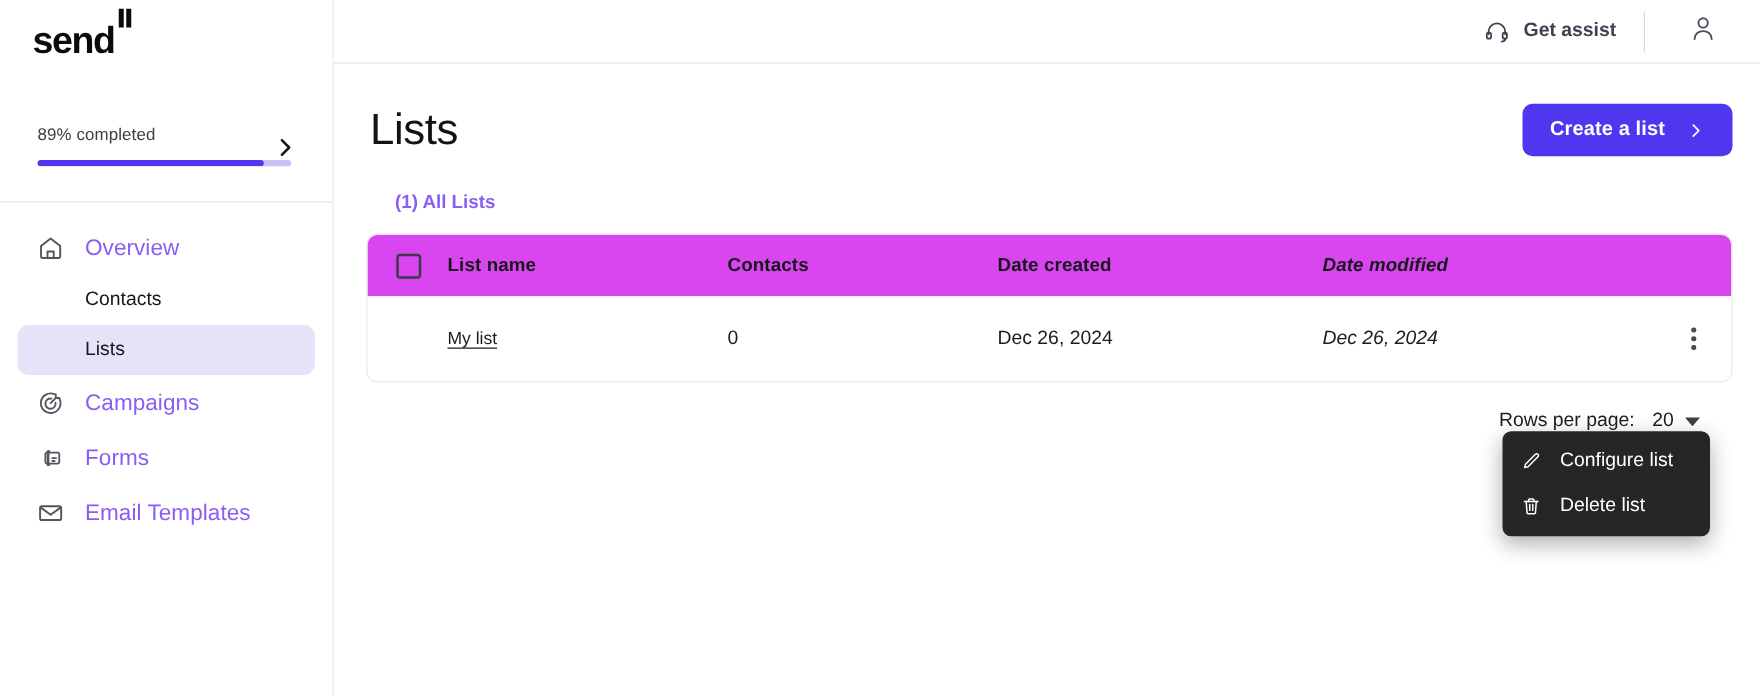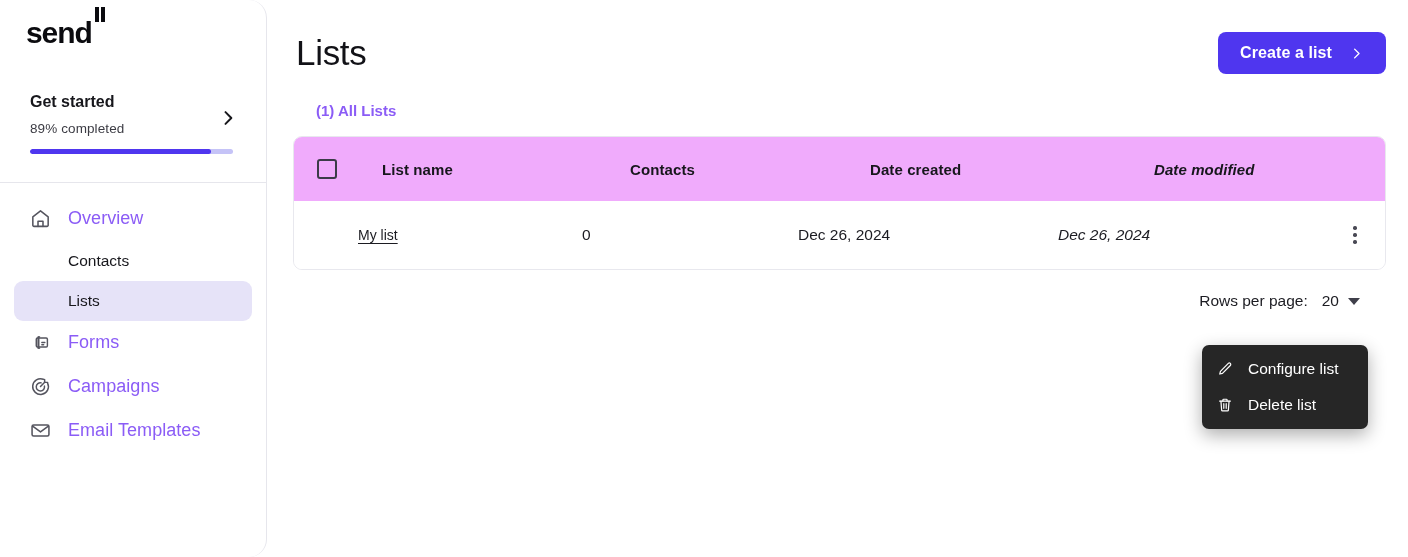--- a/index.html
+++ b/index.html
@@ -21,21 +21,20 @@
   }
 
   
   .sidebar {
     width: 267px;
     height: 557px;
     background: #ffffff;
     border-right: 1px solid #e6e6ec;
     flex: 0 0 267px;
     position: relative;
-    border-radius: 18px;
   }
 
   .logo-wrap {
     padding: 18px 0 0 26px;
     height: 64px;
   }
   .logo {
     font-size: 30px;
     font-weight: 700;
     letter-spacing: -1.1px;
@@ -244,23 +243,22 @@
     border-radius: 9px;
     overflow: hidden;
     background: #fff;
   }
 
   .trow {
     display: flex;
     align-items: center;
   }
   .thead {
-    background: #f0abfc;
-    height: 64px;
-    gap: 24px;
+    background: #d946ef;
+    height: 49px;
   }
   .tbody-row {
     height: 68px;
     background: #ffffff;
   }
 
   .c-check { width: 64px; flex: 0 0 64px; display: flex; justify-content: center; align-items: center; padding-left: 2px;}
   .c-name  { width: 224px; flex: 0 0 224px; }
   .c-contacts { width: 216px; flex: 0 0 216px; }
   .c-created  { width: 260px; flex: 0 0 260px; }
@@ -370,21 +368,20 @@
 
   <aside class="sidebar">
 
     <div class="logo-wrap">
       <span class="logo">
         <span>send</span><span class="logo-bars"><i></i><i></i></span>
       </span>
     </div>
 
     <div class="get-started">
-      <div class="gs-title">Get started</div>
       <div class="gs-sub">89% completed</div>
       <div class="gs-chevron">
         <svg viewBox="0 0 24 24" width="20" height="20" fill="none" stroke="#17171c" stroke-width="2.4" stroke-linecap="round" stroke-linejoin="round">
             <polyline points="9 5 16 12 9 19"></polyline>
           </svg>
       </div>
       <div class="progress-track">
         <div class="progress-fill" id="pfill" style="width: 89%;"></div>
       </div>
     </div>
@@ -403,62 +400,84 @@
         <span class="nav-label">Overview</span>
       </div>
 
 
       <div class="sub-item">
         <span>Contacts</span>
       </div>
 
       <div class="sub-item active">
         <span>Lists</span>
+      </div>
+
+      <div class="nav-item">
+        <span class="nav-icon">
+          <svg viewBox="0 0 24 24" width="23" height="23" fill="none" stroke="currentColor" stroke-width="1.55" stroke-linecap="round" stroke-linejoin="round">
+              <path d="M19.4 8.4A8.2 8.2 0 1 1 15 4.4"></path>
+              <path d="M16.1 11.6a4.3 4.3 0 1 1-3.4-3.4"></path>
+              <path d="m12 12 4.4-4.4"></path>
+              <path d="M16.3 4.6v3.1h3.1"></path>
+            </svg>
+        </span>
+        <span class="nav-label">Campaigns</span>
       </div>
 
       <div class="nav-item">
         <span class="nav-icon">
           <svg viewBox="0 0 24 24" width="23" height="23" fill="none" stroke="currentColor" stroke-width="1.5" stroke-linecap="round" stroke-linejoin="round">
               <rect x="7.6" y="7.4" width="11.6" height="9.2" rx="1.3"></rect>
               <path d="M11 6.1h-1.5v11.8H11"></path>
               <path d="M10.2 6.1v11.8"></path>
               <path d="M13.4 12h3.1"></path>
               <path d="M13.4 14.4h1.9"></path>
             </svg>
         </span>
         <span class="nav-label">Forms</span>
       </div>
 
       <div class="nav-item">
         <span class="nav-icon">
-          <svg viewBox="0 0 24 24" width="23" height="23" fill="none" stroke="currentColor" stroke-width="1.55" stroke-linecap="round" stroke-linejoin="round">
-              <path d="M19.4 8.4A8.2 8.2 0 1 1 15 4.4"></path>
-              <path d="M16.1 11.6a4.3 4.3 0 1 1-3.4-3.4"></path>
-              <path d="m12 12 4.4-4.4"></path>
-              <path d="M16.3 4.6v3.1h3.1"></path>
-            </svg>
-        </span>
-        <span class="nav-label">Campaigns</span>
-      </div>
-
-      <div class="nav-item">
-        <span class="nav-icon">
           <svg viewBox="0 0 24 24" width="23" height="23" fill="none" stroke="currentColor" stroke-width="1.6" stroke-linecap="round" stroke-linejoin="round">
               <rect x="3.2" y="6.2" width="17.6" height="11.6" rx="1.6"></rect>
               <path d="m3.8 7.4 8.2 6 8.2-6"></path>
             </svg>
         </span>
         <span class="nav-label">Email Templates</span>
       </div>
 
     </nav>
   </aside>
 
   <section class="main">
 
+    <div class="topbar">
+      <div class="assist">
+        <span class="assist-icon">
+          <svg viewBox="0 0 24 24" width="21" height="21" fill="none" stroke="currentColor" stroke-width="1.6" stroke-linecap="round" stroke-linejoin="round">
+              <path d="M4.4 14.2v-2.4a7.6 7.6 0 0 1 15.2 0v2.4"></path>
+              <rect x="2.8" y="12.6" width="3.9" height="5.6" rx="1.8"></rect>
+              <rect x="17.3" y="12.6" width="3.9" height="5.6" rx="1.8"></rect>
+              <path d="M19.6 18.2c0 1.6-1.4 2.7-3.2 2.7"></path>
+            </svg>
+        </span>
+        <span>Get assist</span>
+      </div>
+      <div class="topbar-sep"></div>
+      <div class="avatar-btn">
+        <span>
+          <svg viewBox="0 0 24 24" width="25" height="25" fill="none" stroke="currentColor" stroke-width="1.5" stroke-linecap="round" stroke-linejoin="round">
+              <circle cx="12" cy="8" r="3.6"></circle>
+              <path d="M5.4 20.4c0-3.6 2.9-6.1 6.6-6.1s6.6 2.5 6.6 6.1"></path>
+            </svg>
+        </span>
+      </div>
+    </div>
 
     <div class="content">
 
       <div class="page-head">
         <h1 class="page-title">Lists</h1>
         <button class="btn-create">
           <span>Create a list</span>
           <span class="chev">
             <svg viewBox="0 0 24 24" width="15" height="15" fill="none" stroke="#ffffff" stroke-width="2.2" stroke-linecap="round" stroke-linejoin="round">
                 <polyline points="9 5 16 12 9 19"></polyline>

